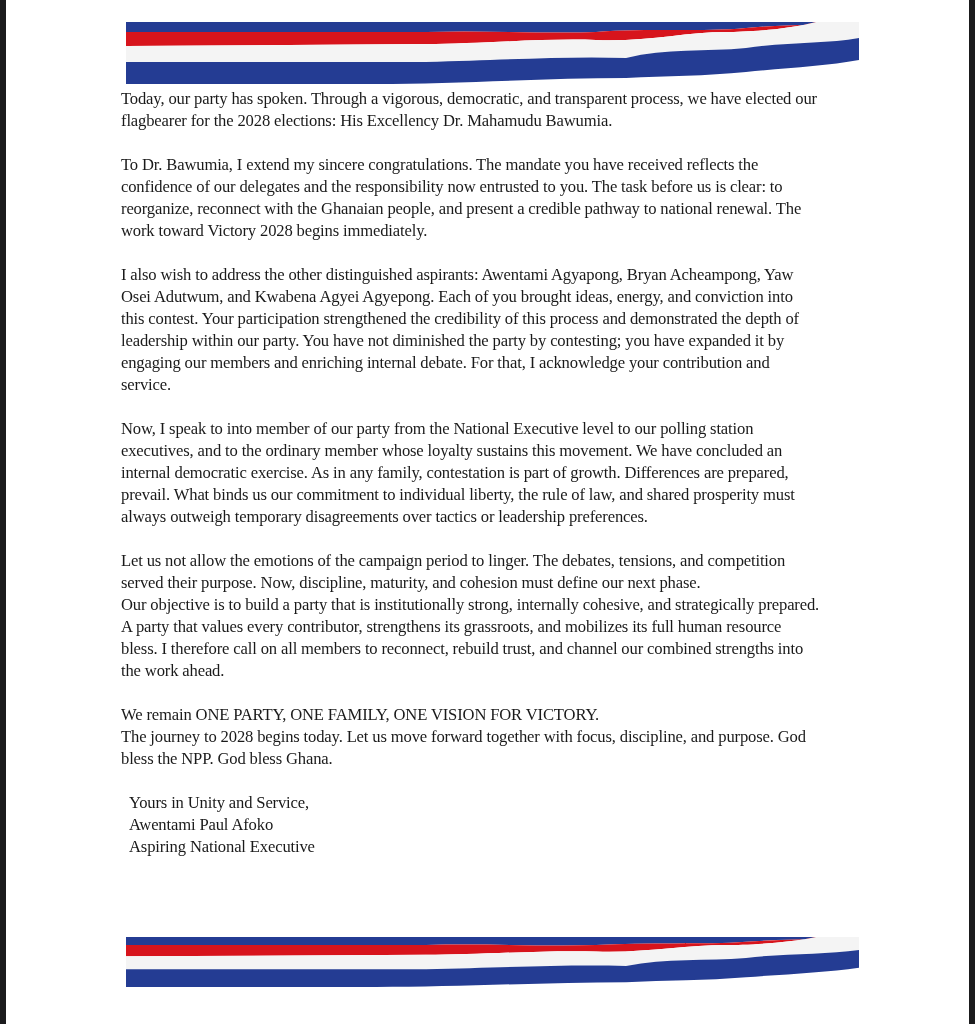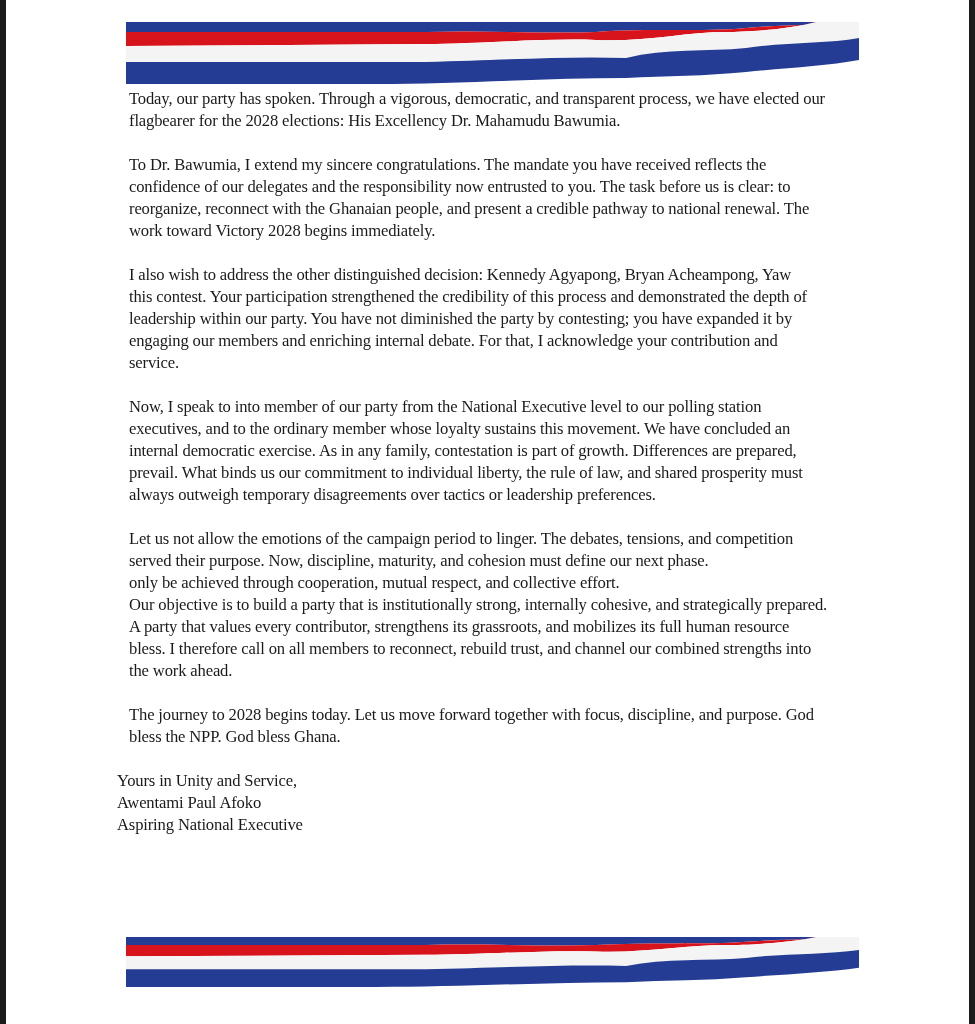--- a/index.html
+++ b/index.html
@@ -12,22 +12,22 @@
     .edge-left { position: absolute; left: 0; top: 0; width: 6px; height: 1024px; background: #1b1b1d; }
     .edge-right { position: absolute; right: 0; top: 0; width: 6px; height: 1024px; background: #1b1b1d; }
     .banner { position: absolute; left: 126px; width: 733px; }
     .banner svg { display: block; width: 100%; height: 100%; }
     .banner-top { top: 22px; height: 62px; }
     .banner-bottom { top: 937px; height: 50px; }
     .letter {
       position: absolute; left: 117px; top: 88px; width: 752px;
       font-size: 16.6px; line-height: 22px; letter-spacing: -0.15px;
     }
-    .para { margin: 0 0 22px 12px; }
-    .para.tight { margin: 0; }
+    .para { margin: 0 0 22px 4px; }
+    .para.tight { margin: 12px; }
     .line { display: block; white-space: nowrap; }
   </style>
 </head>
 <body>
 
 <div class="edge-left"></div>
 <div class="edge-right"></div>
 
 <div class="banner banner-top">
   <svg viewBox="0 0 733 62" preserveAspectRatio="none">
@@ -48,43 +48,44 @@
     <span class="line">Today, our party has spoken. Through a vigorous, democratic, and transparent process, we have elected our</span>
     <span class="line">flagbearer for the 2028 elections: His Excellency Dr. Mahamudu Bawumia.</span>
   </p>
   <p class="para">
     <span class="line">To Dr. Bawumia, I extend my sincere congratulations. The mandate you have received reflects the</span>
     <span class="line">confidence of our delegates and the responsibility now entrusted to you. The task before us is clear: to</span>
     <span class="line">reorganize, reconnect with the Ghanaian people, and present a credible pathway to national renewal. The</span>
     <span class="line">work toward Victory 2028 begins immediately.</span>
   </p>
   <p class="para">
-    <span class="line">I also wish to address the other distinguished decision: Kennedy Agyapong, Bryan Acheampong, Yaw</span>
+    <span class="line">I also wish to address the other distinguished aspirants: Awentami Agyapong, Bryan Acheampong, Yaw</span>
+    <span class="line">Osei Adutwum, and Kwabena Agyei Agyepong. Each of you brought ideas, energy, and conviction into</span>
     <span class="line">this contest. Your participation strengthened the credibility of this process and demonstrated the depth of</span>
     <span class="line">leadership within our party. You have not diminished the party by contesting; you have expanded it by</span>
     <span class="line">engaging our members and enriching internal debate. For that, I acknowledge your contribution and</span>
     <span class="line">service.</span>
   </p>
   <p class="para">
     <span class="line">Now, I speak to into member of our party from the National Executive level to our polling station</span>
     <span class="line">executives, and to the ordinary member whose loyalty sustains this movement. We have concluded an</span>
     <span class="line">internal democratic exercise. As in any family, contestation is part of growth. Differences are prepared,</span>
     <span class="line">prevail. What binds us our commitment to individual liberty, the rule of law, and shared prosperity must</span>
     <span class="line">always outweigh temporary disagreements over tactics or leadership preferences.</span>
   </p>
   <p class="para">
     <span class="line">Let us not allow the emotions of the campaign period to linger. The debates, tensions, and competition</span>
     <span class="line">served their purpose. Now, discipline, maturity, and cohesion must define our next phase.</span>
-    <span class="line">only be achieved through cooperation, mutual respect, and collective effort.</span>
     <span class="line">Our objective is to build a party that is institutionally strong, internally cohesive, and strategically prepared.</span>
     <span class="line">A party that values every contributor, strengthens its grassroots, and mobilizes its full human resource</span>
     <span class="line">bless. I therefore call on all members to reconnect, rebuild trust, and channel our combined strengths into</span>
     <span class="line">the work ahead.</span>
   </p>
   <p class="para">
+    <span class="line">We remain ONE PARTY, ONE FAMILY, ONE VISION FOR VICTORY.</span>
     <span class="line">The journey to 2028 begins today. Let us move forward together with focus, discipline, and purpose. God</span>
     <span class="line">bless the NPP. God bless Ghana.</span>
   </p>
   <p class="para tight">
     <span class="line">Yours in Unity and Service,</span>
     <span class="line">Awentami Paul Afoko</span>
     <span class="line">Aspiring National Executive</span>
   </p>
 </div>
 

